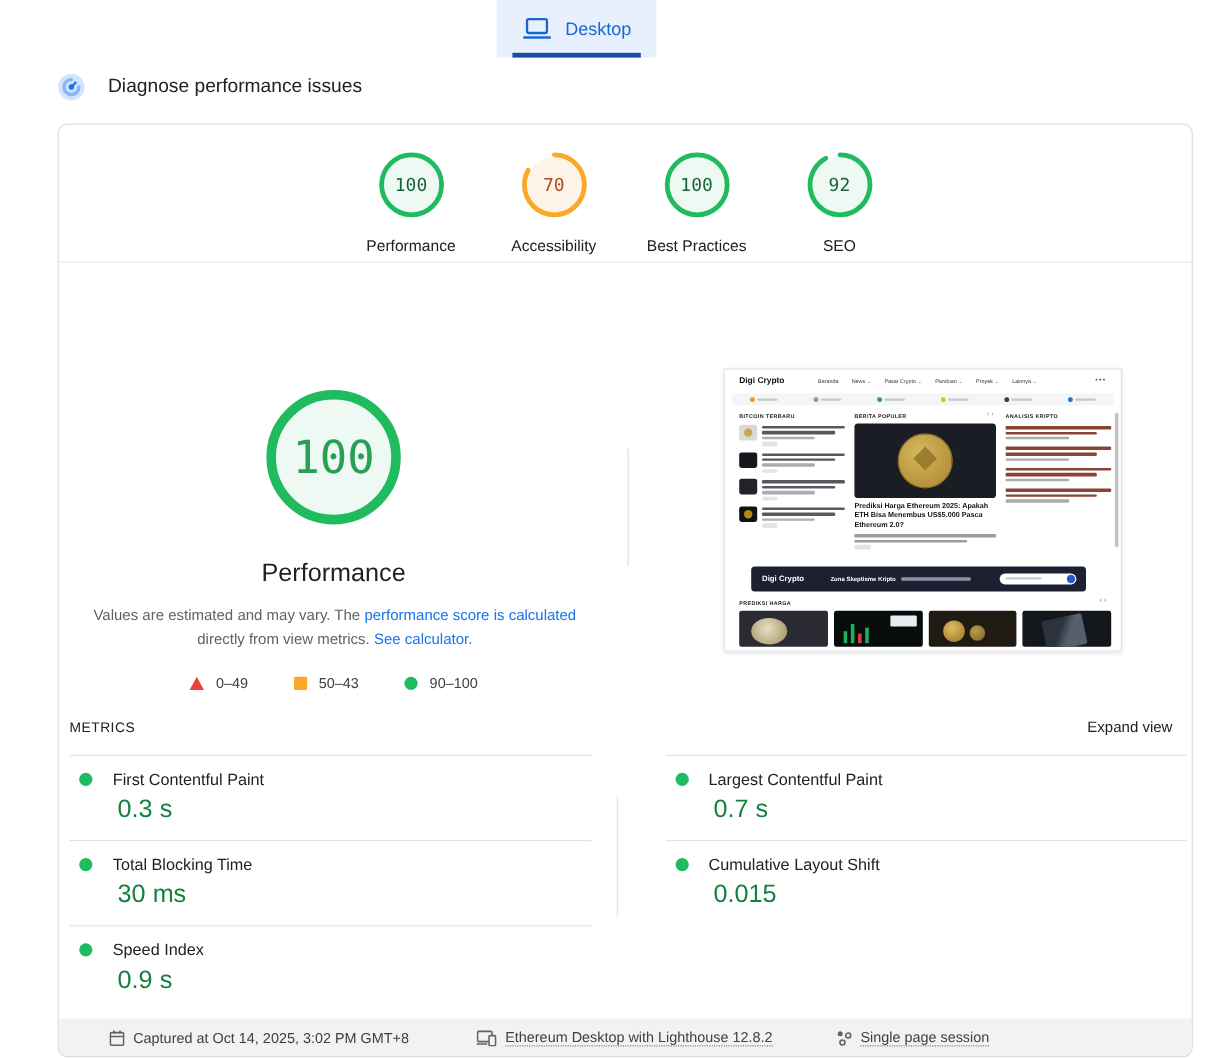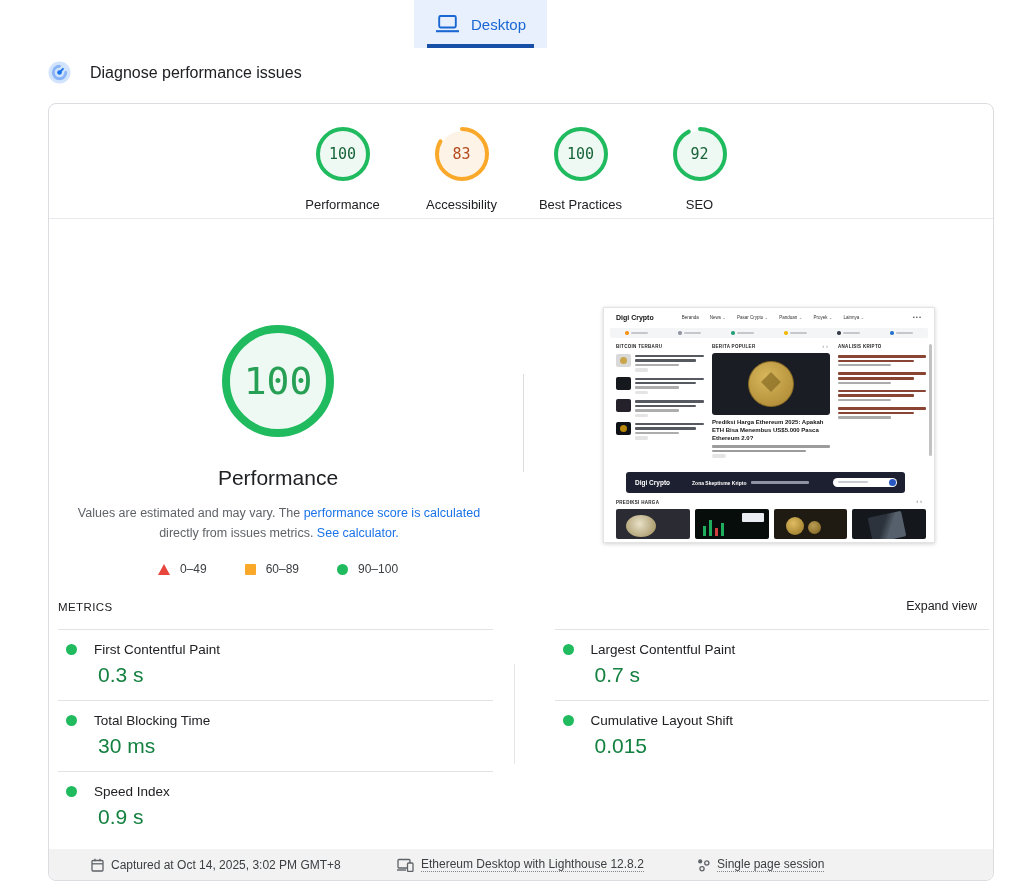--- a/index.html
+++ b/index.html
@@ -193,21 +193,21 @@
           <div class="score-num">100</div>
         </div>
         <div class="score-label">Performance</div>
       </div>
       <div class="score-item average">
         <div class="ring-box">
           <svg width="56" height="56">
               <circle class="ring-bg" cx="28" cy="28" r="23"></circle>
               <circle class="ring-arc" cx="28" cy="28" r="25" style="stroke-dasharray: 130.376, 157.08;"></circle>
             </svg>
-          <div class="score-num">83</div>
+          <div class="score-num">70</div>
         </div>
         <div class="score-label">Accessibility</div>
       </div>
       <div class="score-item pass">
         <div class="ring-box">
           <svg width="56" height="56">
               <circle class="ring-bg" cx="28" cy="28" r="23"></circle>
               <circle class="ring-arc" cx="28" cy="28" r="25" style="stroke-dasharray: 157.08, 157.08;"></circle>
             </svg>
           <div class="score-num">100</div>
@@ -233,32 +233,32 @@
           <circle class="ring-bg" cx="59" cy="59" r="48"></circle>
           <circle class="ring-arc" cx="59" cy="59" r="52" style="stroke-dasharray: 326.726, 326.726;"></circle>
         </svg>
       <div class="big-num">100</div>
     </div>
     <div class="perf-title">Performance</div>
 
     <div class="disclaimer">
       <span>Values are estimated and may vary. The</span>
       <a>performance score is calculated</a>
-      <span>directly from issues metrics.</span>
+      <span>directly from view metrics.</span>
       <a>See calculator.</a>
     </div>
 
     <div class="legend">
       <div class="legend-item">
         <span class="shape-triangle"></span>
         <span>0–49</span>
       </div>
       <div class="legend-item">
         <span class="shape-square"></span>
-        <span>60–89</span>
+        <span>50–43</span>
       </div>
       <div class="legend-item">
         <span class="shape-circle"></span>
         <span>90–100</span>
       </div>
     </div>
 
     <div class="vert-divider"></div>
 
     <div class="thumb">

